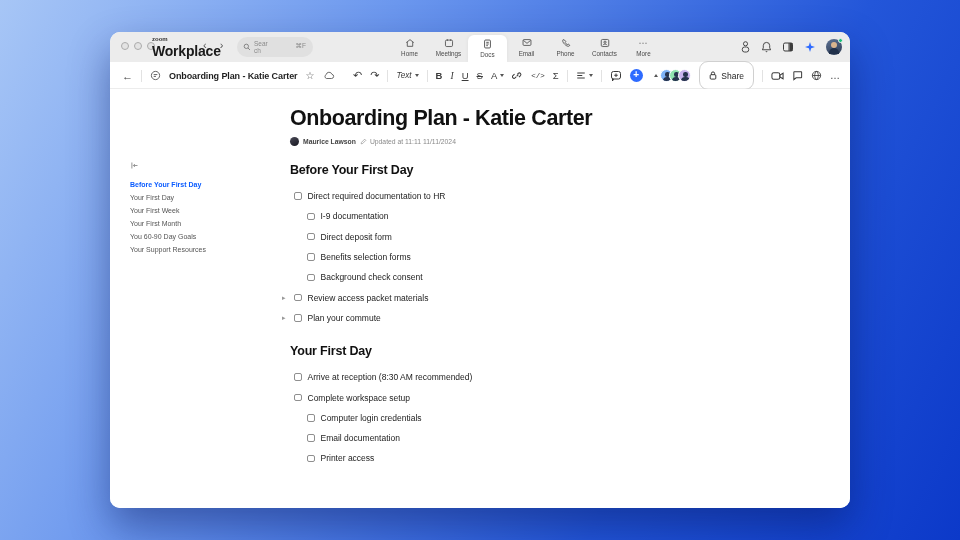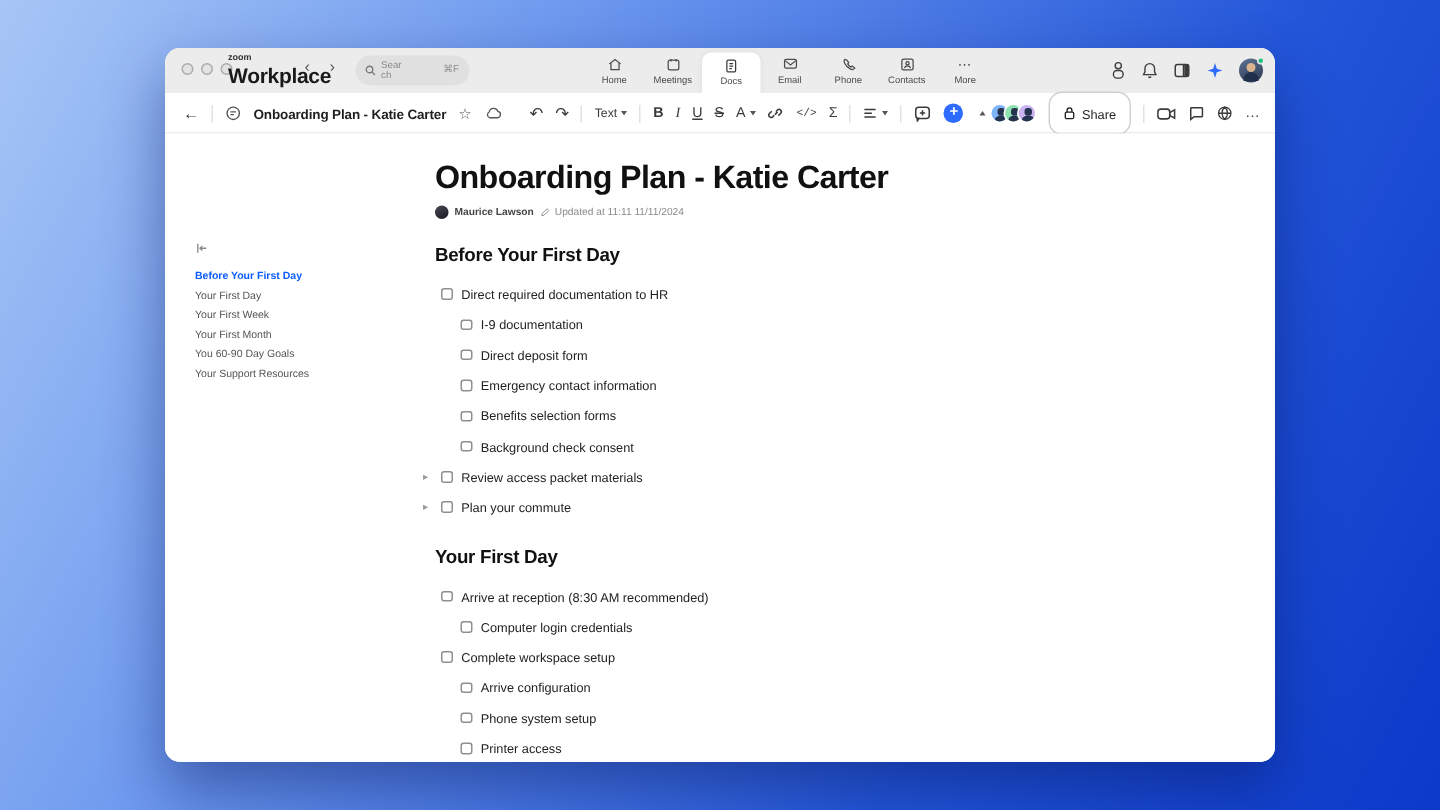--- a/index.html
+++ b/index.html
@@ -221,21 +221,21 @@
       <span class="tbtn">
         <svg width="12" height="9" viewBox="0 0 28 20" fill="none" stroke="#555" stroke-width="2">
             <path d="M8 17h12a5 5 0 0 0 .8-9.9A7 7 0 0 0 7.3 8.1 4.8 4.8 0 0 0 8 17z"></path>
           </svg>
       </span>
     </div>
     <div class="tb-group tb-center">
       <span class="tbtn" style="font-size:11px;">↶</span>
       <span class="tbtn" style="font-size:11px;">↷</span>
       <span class="divider"></span>
-      <span class="tbtn" style="font-size:8.2px;">
+      <span class="tbtn" style="font-size:8.2px;font-style:italic;">
         <span>Text</span>
           <span class="caret"></span>
       </span>
       <span class="divider"></span>
       <span class="tbtn fmt b">B</span>
       <span class="tbtn fmt i">I</span>
       <span class="tbtn fmt u">U</span>
       <span class="tbtn fmt s">S</span>
       <span class="tbtn" style="font-size:9.5px;">
         <span>A</span>
@@ -357,24 +357,20 @@
             <div class="row lvl1">
               <span class="checkbox"></span>
               <span class="rlabel">I-9 documentation</span>
             </div>
             <div class="row lvl1">
               <span class="checkbox"></span>
               <span class="rlabel">Direct deposit form</span>
             </div>
             <div class="row lvl1">
               <span class="checkbox"></span>
-              <span class="rlabel">Emergency contact information</span>
-            </div>
-            <div class="row lvl1">
-              <span class="checkbox"></span>
               <span class="rlabel">Benefits selection forms</span>
             </div>
             <div class="row lvl1">
               <span class="checkbox"></span>
               <span class="rlabel">Background check consent</span>
             </div>
             <div class="row">
               <span class="tri">▸</span>
               <span class="checkbox"></span>
               <span class="rlabel">Review access packet materials</span>
@@ -384,35 +380,31 @@
               <span class="checkbox"></span>
               <span class="rlabel">Plan your commute</span>
             </div>
           </div>
           <h2>Your First Day</h2>
           <div class="rows">
             <div class="row">
               <span class="checkbox"></span>
               <span class="rlabel">Arrive at reception (8:30 AM recommended)</span>
             </div>
+            <div class="row">
+              <span class="checkbox"></span>
+              <span class="rlabel">Complete workspace setup</span>
+            </div>
             <div class="row lvl1">
               <span class="checkbox"></span>
               <span class="rlabel">Computer login credentials</span>
             </div>
-            <div class="row">
-              <span class="checkbox"></span>
-              <span class="rlabel">Complete workspace setup</span>
-            </div>
-            <div class="row lvl1">
-              <span class="checkbox"></span>
-              <span class="rlabel">Arrive configuration</span>
-            </div>
-            <div class="row lvl1">
-              <span class="checkbox"></span>
-              <span class="rlabel">Phone system setup</span>
+            <div class="row lvl1">
+              <span class="checkbox"></span>
+              <span class="rlabel">Email documentation</span>
             </div>
             <div class="row lvl1">
               <span class="checkbox"></span>
               <span class="rlabel">Printer access</span>
             </div>
           </div>
         </div>
     </div>
   </div>
 </div>

